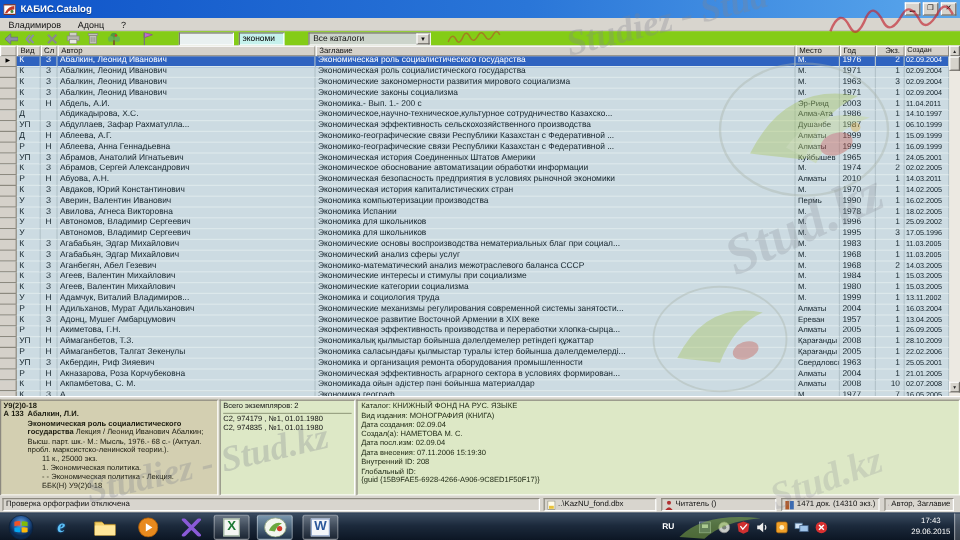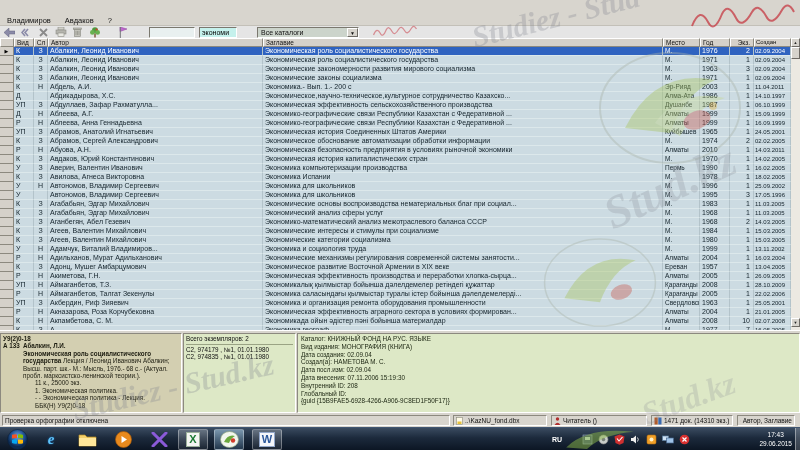--- a/index.html
+++ b/index.html
@@ -18,21 +18,21 @@
   .winbtns { position:absolute; right:3px; top:2px; display:flex; gap:2px; }
   .winbtn { width:13px; height:11px; background:#d6d3cc; border:1px solid;
     border-color:#fff #6d6a64 #6d6a64 #fff; font-size:6px; line-height:9px;
     text-align:center; color:#000; font-weight:bold; }
   
   .menubar { position:absolute; left:0; top:15px; width:800px; height:11px;
     background:#d8d5ce; border-bottom:1px solid #c3c0b8; display:flex; align-items:center; }
   .menuitem { padding:0 7px; font-size:7.5px; }
   
   .toolbar { position:absolute; left:0; top:26px; width:800px; height:13px;
-    background:#e5e5e5; border-bottom:1px solid #a9a69e; display:flex; align-items:center; }
+    background:#84cc16; border-bottom:1px solid #a9a69e; display:flex; align-items:center; }
   .tbtn { width:15px; height:12px; margin-left:2px; display:flex; align-items:center;
     justify-content:center; }
   .tfield { height:11px; border:1px solid; border-color:#7b786f #fff #fff #7b786f;
     font-size:7px; padding:0 2px; font-family:inherit; }
   #f-empty { width:46px; margin-left:18px; background:#e9f0f0; }
   #f-search { width:38px; margin-left:4px; background:#c5f1ec; }
   .combo { position:relative; width:102px; height:11px; margin-left:20px;
     border:1px solid; border-color:#7b786f #fff #fff #7b786f; background:#ccd4cb;
     font-size:7px; line-height:9px; padding-left:3px; }
   .combo .drop { position:absolute; right:0; top:0; width:11px; height:9px;
@@ -116,24 +116,37 @@
     font-family:"Liberation Serif","DejaVu Serif",serif; font-style:italic; font-weight:bold;
     color:rgba(130,132,144,.30); white-space:nowrap; }
   .wm-logo { position:absolute; pointer-events:none; z-index:59; opacity:.4; }
   .wm-red { position:absolute; pointer-events:none; z-index:61; opacity:.65; }
 </style>
 </head>
 <body>
 
 <div id="window">
 
+  <div class="titlebar">
+    <svg class="appicon" viewBox="0 0 10 10">
+      <rect x="0" y="1" width="10" height="8" fill="#fff" stroke="#803020" stroke-width="1"></rect>
+      <path d="M1,8 Q4,2 9,2 L9,5 Q5,5 3,8 Z" fill="#c03828"></path>
+      <circle cx="7" cy="6.5" r="1.3" fill="#4a8a3a"></circle>
+    </svg>
+    <span class="title">КАБИС.Catalog</span>
+    <div class="winbtns">
+      <div class="winbtn">▁</div>
+      <div class="winbtn">❐</div>
+      <div class="winbtn">✕</div>
+    </div>
+  </div>
 
   <div class="menubar">
     <span class="menuitem">Владимиров</span>
-    <span class="menuitem">Авдаков</span>
+    <span class="menuitem">Адонц</span>
     <span class="menuitem">?</span>
   </div>
 
   <div class="toolbar">
     <div class="tbtn">
       <svg width="11" height="9" viewBox="0 0 11 9">
           <path d="M5,0 L0,4.5 L5,9 L5,6 L11,6 L11,3 L5,3 Z" fill="#8b8ba8" stroke="#62627e" stroke-width="0.5"></path>
         </svg>
     </div>
     <div class="tbtn">

